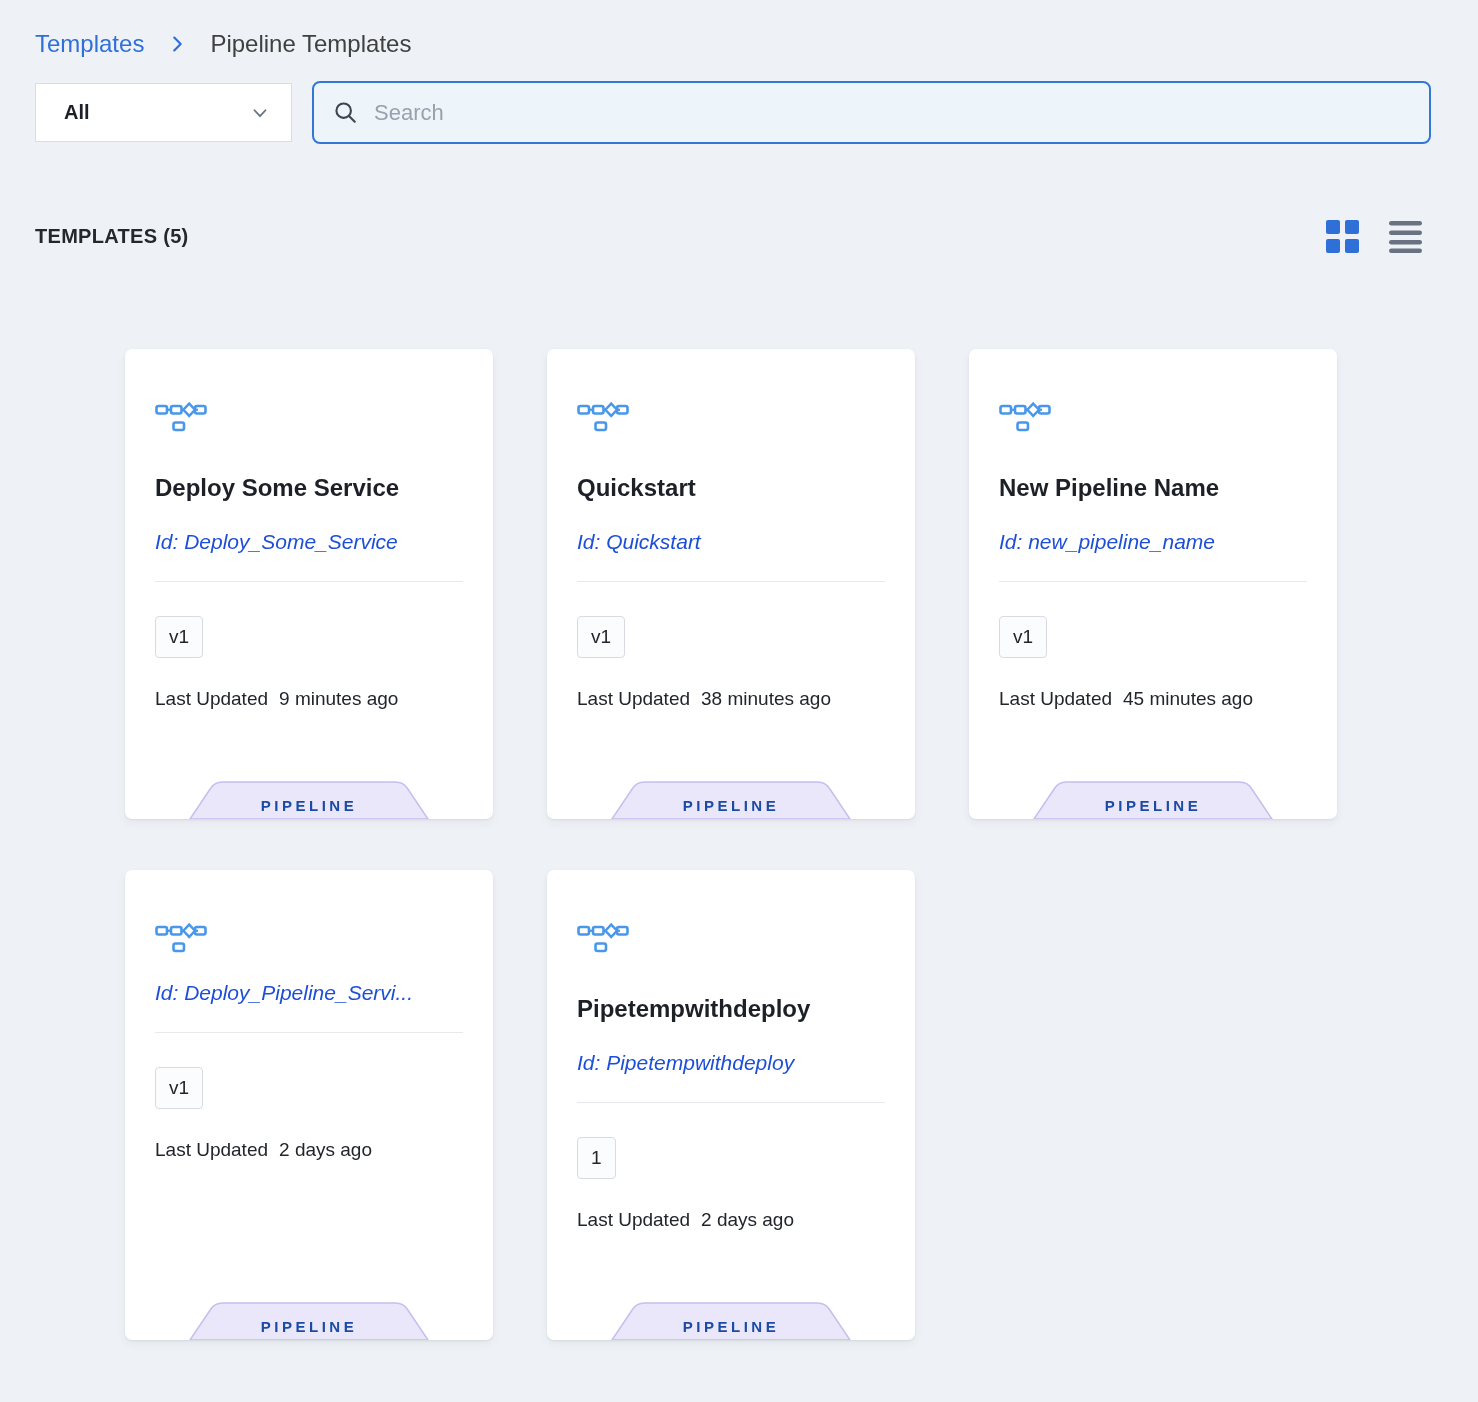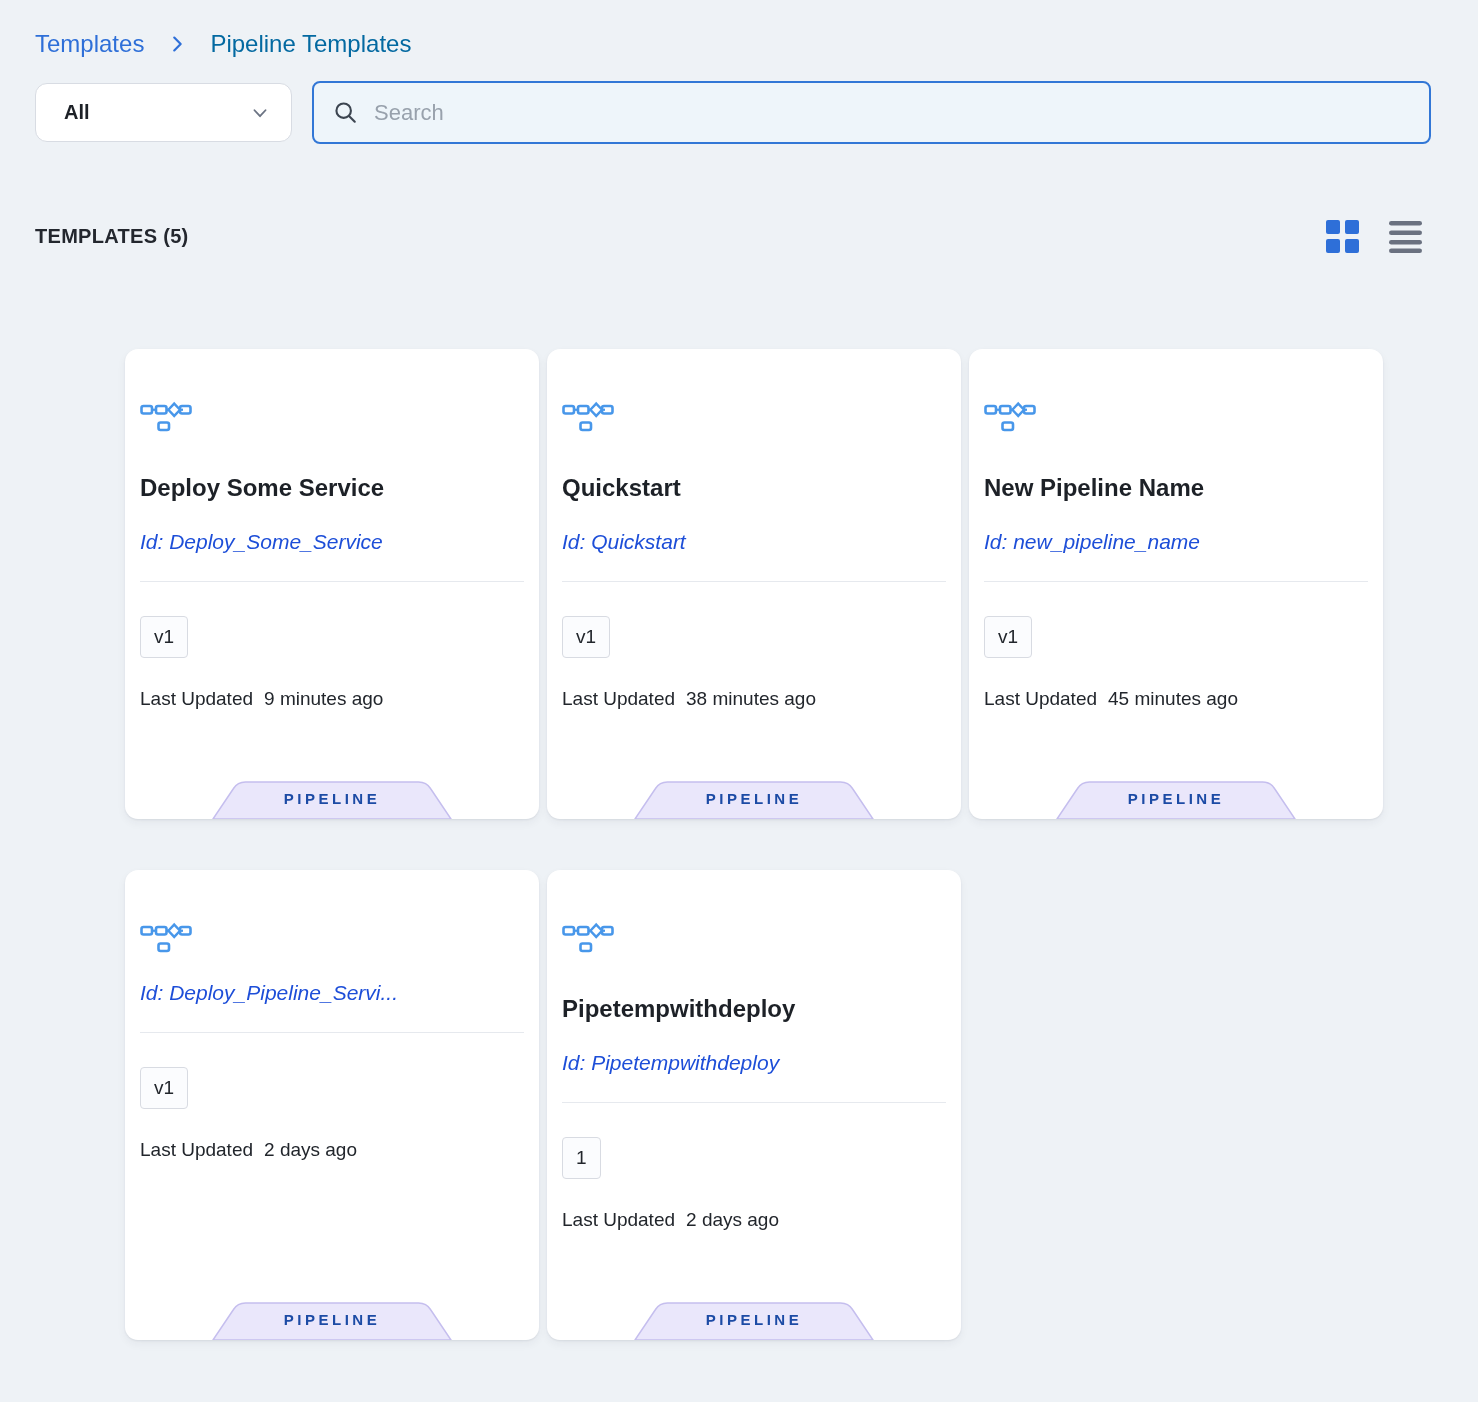--- a/index.html
+++ b/index.html
@@ -8,26 +8,26 @@
     font-family: "Liberation Sans", "DejaVu Sans", sans-serif;
     background: #eef2f6;
   }
   .page { width: 1478px; height: 1402px; position: relative; overflow: hidden; }
 
   
   .header { padding: 30px 47px 0 35px; }
   .breadcrumb { display: flex; align-items: center; gap: 22px; font-size: 24px; }
   .breadcrumb-link { color: #2e6fd8; text-decoration: none; cursor: pointer; }
   .breadcrumb-sep { display: flex; align-items: center; }
-  .breadcrumb-current { color: #0369a1; }
+  .breadcrumb-current { color: #404040; }
 
   .filter-row { margin-top: 23px; display: flex; gap: 20px; align-items: center; }
   .scope-dropdown {
     width: 257px; height: 59px; background: #ffffff;
-    border: 1px solid #d8dce3; border-radius: 12px;
+    border: 1px solid #d8dce3; border-radius: 0;
     display: flex; align-items: center; justify-content: space-between;
     padding: 0 20px 0 28px; cursor: pointer;
   }
   .scope-dropdown-value { font-size: 20px; font-weight: 700; color: #1d2127; }
   .search-box {
     flex: 1; height: 63px; background: #eef5fa;
     border: 2px solid #3277d6; border-radius: 8px;
     display: flex; align-items: center; padding: 0 18px; gap: 14px;
   }
   .search-box input {
@@ -47,23 +47,23 @@
   .view-toggle { cursor: pointer; display: flex; }
 
   
   .grid {
     margin: 96px 0 0 125px;
     display: grid;
     grid-template-columns: repeat(3, 368px);
     gap: 51px 54px;
   }
   .card {
-    width: 414px; height: 470px; background: #ffffff; border-radius: 13px;
+    width: 368px; height: 470px; background: #ffffff; border-radius: 7px;
     box-shadow: 0 1px 2px rgba(30,40,60,0.08), 0 4px 10px rgba(30,40,60,0.05);
-    position: relative; padding: 0 15px; cursor: pointer;
+    position: relative; padding: 0 30px; cursor: pointer;
   }
   .card-icon { margin-top: 52px; display: block; }
   .card-title {
     margin-top: 42px; font-size: 24px; font-weight: 700; color: #1d2127;
     white-space: nowrap; overflow: hidden; text-overflow: ellipsis;
   }
   .card-id {
     margin-top: 28px; font-size: 21px; color: #1d4ed8;
     white-space: nowrap; overflow: hidden; text-overflow: ellipsis; font-style: italic;
   }
@@ -74,21 +74,21 @@
     border: 1px solid #d8dbe2; border-radius: 4px; background: #fbfcfe;
   }
   .last-updated { margin-top: 30px; font-size: 19px; color: #22262c; display: flex; gap: 11px; }
 
   .type-badge {
     position: absolute; bottom: 0; left: 50%; transform: translateX(-50%);
     width: 240px; height: 38px;
   }
   .type-badge svg.trapezoid { position: absolute; inset: 0; }
   .type-badge .type-label {
-    position: absolute; width: 100%; text-align: center; top: 9px;
+    position: absolute; width: 100%; text-align: center; top: 16px;
     font-size: 15px; font-weight: 700; letter-spacing: 3.5px; color: #1c4ba5;
   }
 </style>
 </head>
 <body>
 
 <div class="page">
 
   <div class="header">
     <div class="breadcrumb">

